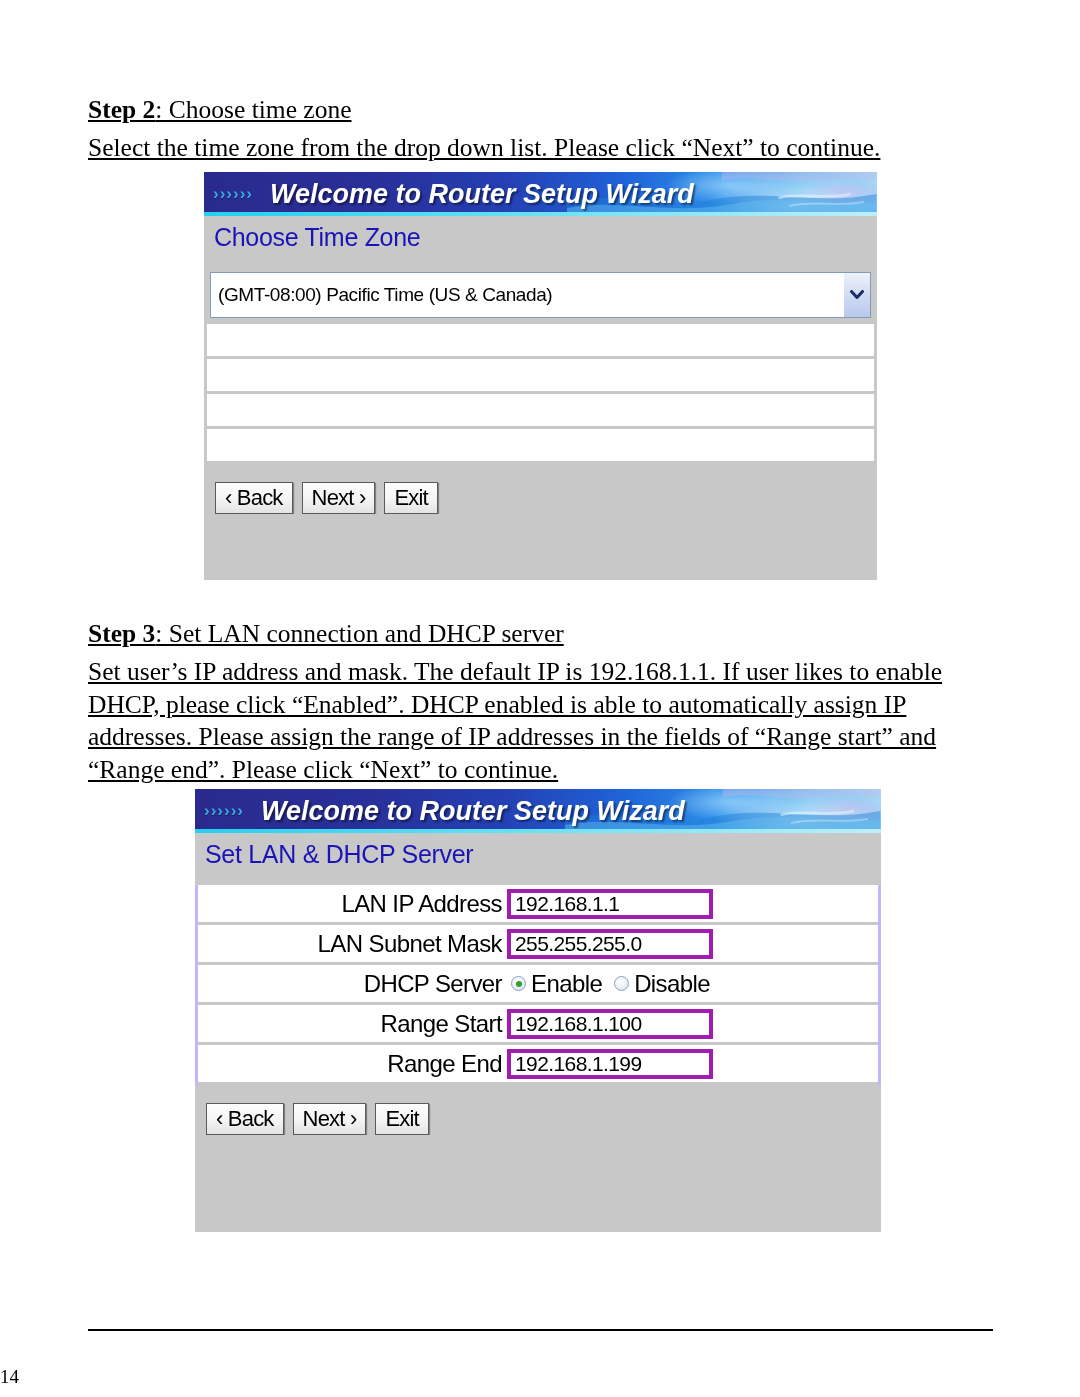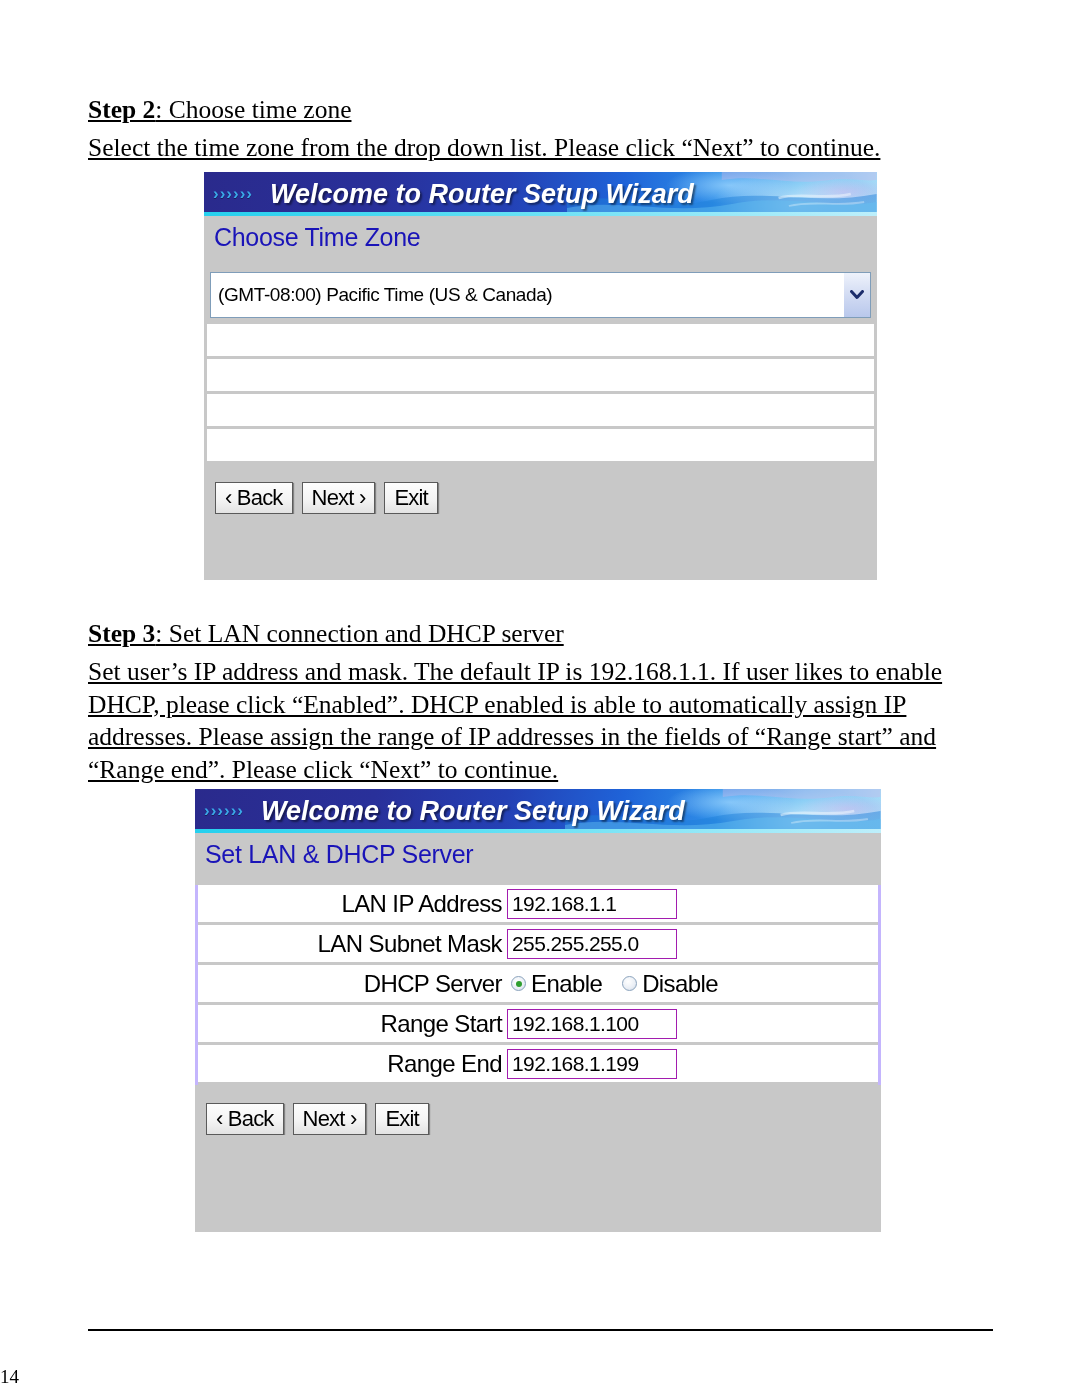--- a/index.html
+++ b/index.html
@@ -213,38 +213,38 @@
     box-sizing: border-box;
     white-space: nowrap;
   }
   .lan-field {
     flex: 1;
     display: flex;
     align-items: center;
     padding-left: 1px;
   }
   .textbox {
-    width: 170px;
+    width: 206px;
     height: 30px;
-    border: 1px solid #a21caf;
+    border: 4px solid #a21caf;
     background: #ffffff;
     box-sizing: border-box;
     display: flex;
     align-items: center;
     padding-left: 4px;
     font-size: 21px;
     letter-spacing: -0.6px;
     font-family: "Liberation Sans", "DejaVu Sans", sans-serif;
     color: #000000;
     white-space: nowrap;
   }
   .radio-group {
     display: flex;
     align-items: center;
-    gap: 20px;
+    gap: 12px;
     padding-left: 4px;
   }
   .radio-item {
     display: flex;
     align-items: center;
     gap: 5px;
     font-size: 24px;
     letter-spacing: -0.6px;
     font-family: "Liberation Sans", "DejaVu Sans", sans-serif;
     white-space: nowrap;

